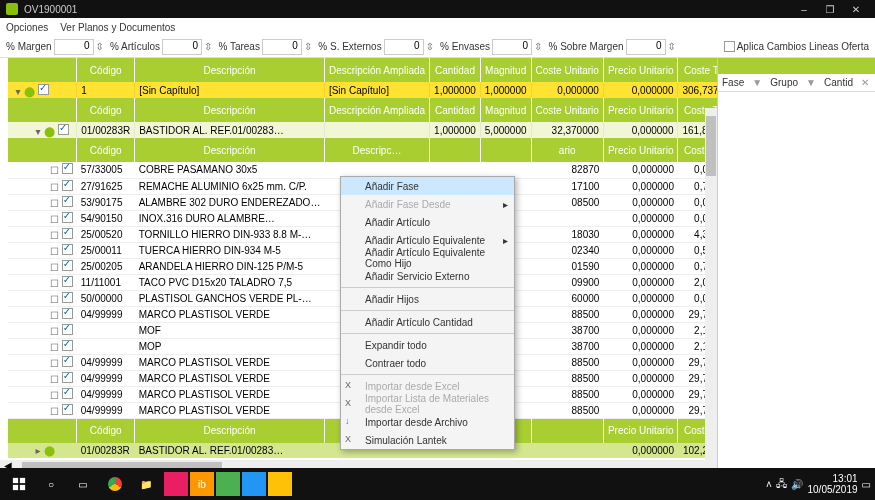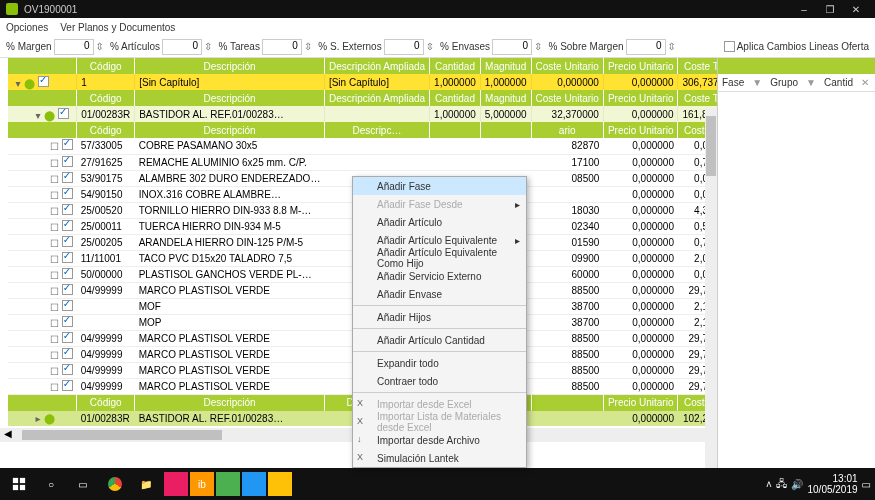--- a/index.html
+++ b/index.html
@@ -15,30 +15,30 @@
 .toolbar .num{width:40px;border:1px solid #ccc;height:16px;text-align:right;padding:0 3px;background:#fff}
 .toolbar .spin{color:#666}
 .main{background:#fff;height:422px;display:flex}
 .left{flex:1;overflow:hidden;position:relative}
 .right{width:158px;border-left:1px solid #ccc;background:#fff;position:relative}
 .right .fbar{background:#a8ce31;height:16px}
 .right .cols{display:flex;height:18px;align-items:center;border-bottom:1px solid #ddd}
 .right .cols span{flex:1;padding:0 4px;color:#333}
 .right .cols .fic{color:#999}
 table{border-collapse:collapse;width:100%}
-.hdr th{background:#a8ce31;color:#fff;font-weight:normal;height:16px;border-right:1px solid rgba(255,255,255,.3);white-space:nowrap;overflow:hidden;padding:0 4px;font-size:10px}
+.hdr th{background:#a8ce31;color:#fff;font-weight:normal;height:24px;border-right:1px solid rgba(255,255,255,.3);white-space:nowrap;overflow:hidden;padding:0 4px;font-size:10px}
 .lvl1 td{background:#ffe232;height:16px;border-right:1px solid rgba(0,0,0,.05);padding:0 4px;white-space:nowrap}
 .lvl2 td{background:#f1f7d4;height:16px;border-right:1px solid rgba(0,0,0,.05);padding:0 4px;white-space:nowrap}
 .row td{background:#fff;height:16px;border-bottom:1px solid #eee;padding:0 4px;white-space:nowrap;overflow:hidden}
 .tot td{background:#d4e68e;height:16px;padding:0 4px;font-weight:normal;border-top:1px solid #a8ce31}
 .num-c{text-align:right}
 .chk{width:11px;height:11px;border:1px solid #999;display:inline-block;background:#fff;position:relative}
 .chk.on::after{content:"✓";position:absolute;top:-3px;left:0;color:#0066cc;font-size:10px}
 .exp{color:#666;cursor:pointer;width:12px;display:inline-block;text-align:center}
-.ctx{position:absolute;left:352px;top:118px;width:175px;background:#f4f4f4;border:1px solid #aaa;box-shadow:2px 2px 6px rgba(0,0,0,.3);z-index:100}
+.ctx{position:absolute;left:340px;top:118px;width:175px;background:#f4f4f4;border:1px solid #aaa;box-shadow:2px 2px 6px rgba(0,0,0,.3);z-index:100}
 .ctx .it{height:18px;display:flex;align-items:center;padding:0 8px 0 24px;color:#333;cursor:pointer;position:relative;font-size:10px}
 .ctx .it.hl{background:#cce8ff}
 .ctx .it.dis{color:#aaa}
 .ctx .it .arr{position:absolute;right:6px;color:#333}
 .ctx .sep{height:1px;background:#ccc;margin:2px 0}
 .ctx .ic{position:absolute;left:4px;width:12px;height:12px;font-size:9px;color:#666}
 .statusbar{background:#fff;height:20px;display:flex;align-items:center;padding:0 8px;gap:18px;color:#333;border-top:1px solid #ddd}
 .statusbar .sbseg{display:flex;align-items:center;gap:4px}
 .taskbar{background:#111;height:32px;display:flex;align-items:center;padding:0 4px;gap:2px;position:absolute;bottom:0;left:0;right:0}
 .taskbar .tb{width:30px;height:28px;display:flex;align-items:center;justify-content:center;color:#fff}
@@ -193,21 +193,21 @@
               <td></td>
               <td></td>
               <td></td>
               <td class="num-c">08500</td>
               <td class="num-c">0,000000</td>
               <td class="num-c">0,000000</td>
             </tr>
             <tr class="row">
               <td style="padding-left:42px"><span style="color:#666">☐</span> <span class="chk on"></span></td>
               <td>54/90150</td>
-              <td>INOX.316 COBRE ALAMBRE…</td>
+              <td>INOX.316 DURO ALAMBRE…</td>
               <td></td>
               <td></td>
               <td></td>
               <td class="num-c"></td>
               <td class="num-c">0,000000</td>
               <td class="num-c">0,000000</td>
             </tr>
             <tr class="row">
               <td style="padding-left:42px"><span style="color:#666">☐</span> <span class="chk on"></span></td>
               <td>25/00520</td>
@@ -376,21 +376,20 @@
         <div class="thumb"></div>
       </div>
 
     <div class="ctx" id="ctx">
         <div class="it hl">Añadir Fase</div>
         <div class="it dis">Añadir Fase Desde<span class="arr">▸</span></div>
         <div class="it">Añadir Artículo</div>
         <div class="it">Añadir Artículo Equivalente<span class="arr">▸</span></div>
         <div class="it">Añadir Artículo Equivalente Como Hijo</div>
         <div class="it">Añadir Servicio Externo</div>
-        <div class="it">Añadir Envase</div>
         <div class="sep"></div>
         <div class="it">Añadir Hijos</div>
         <div class="sep"></div>
         <div class="it">Añadir Artículo Cantidad</div>
         <div class="sep"></div>
         <div class="it">Expandir todo</div>
         <div class="it">Contraer todo</div>
         <div class="sep"></div>
         <div class="it dis">Importar desde Excel<span class="ic">X</span></div>
         <div class="it dis">Importar Lista de Materiales desde Excel<span class="ic">X</span></div>

